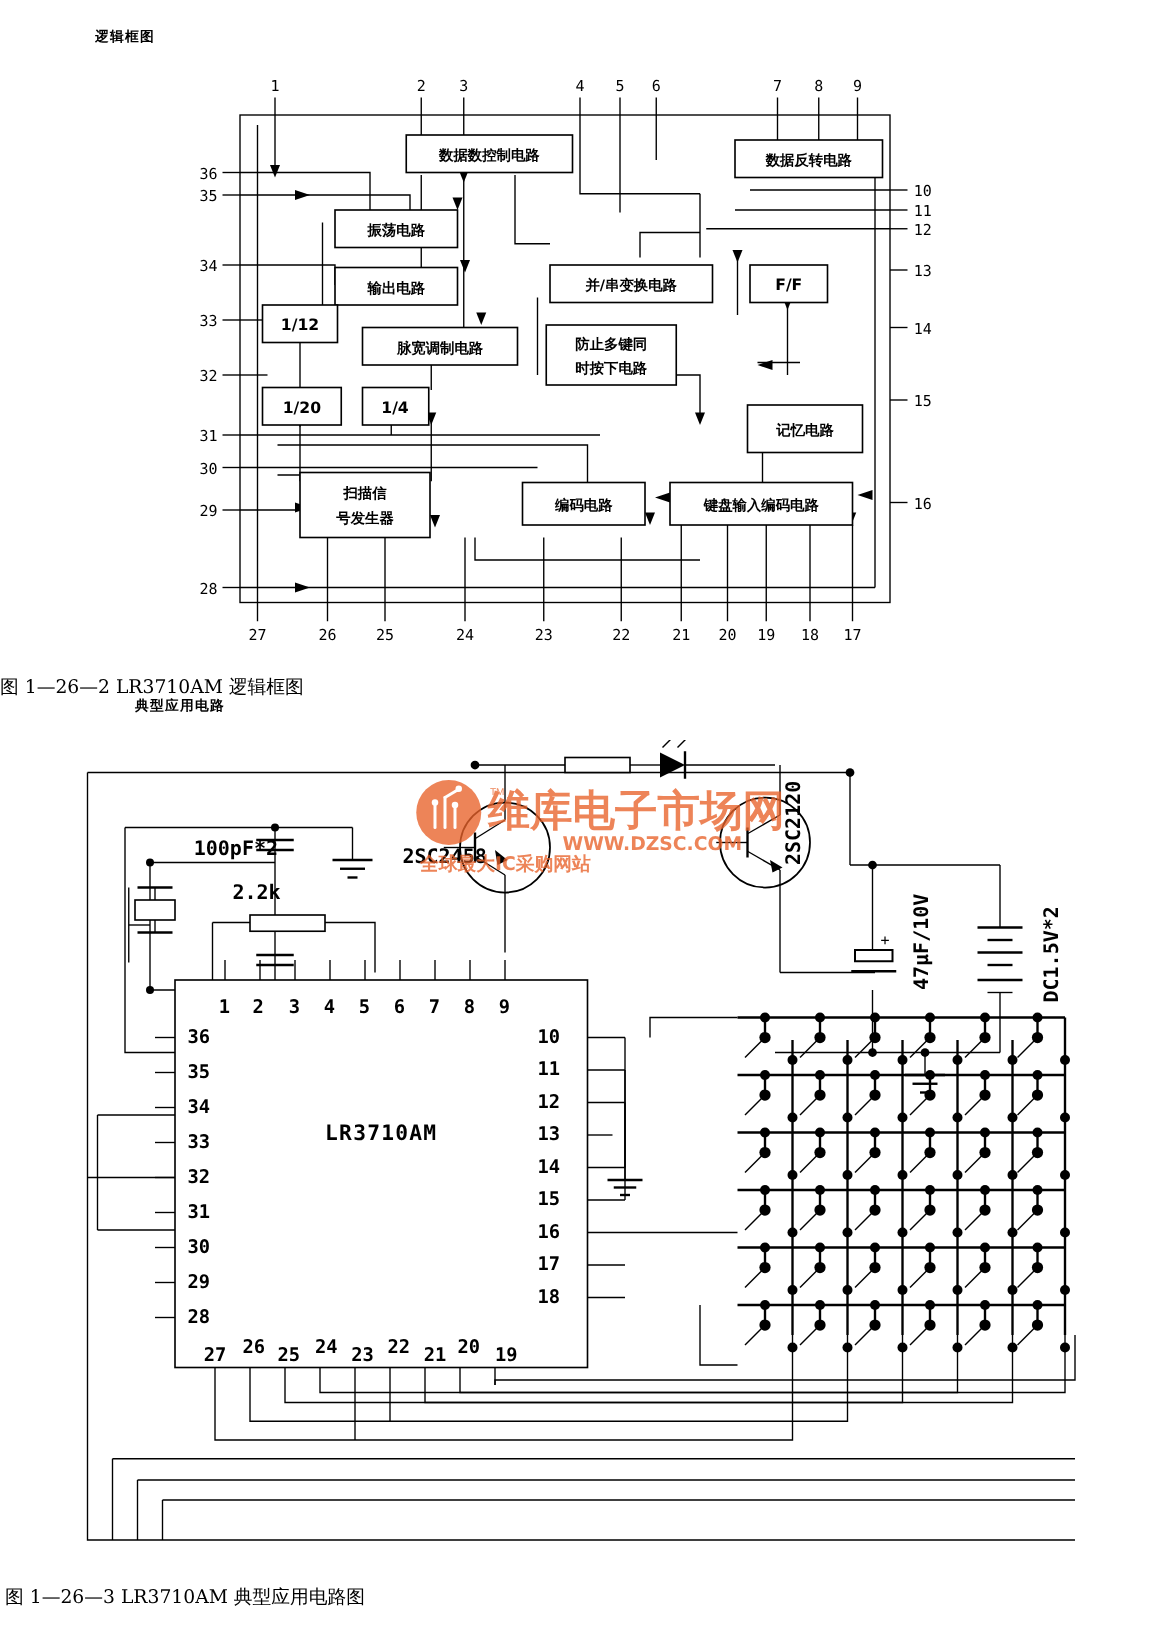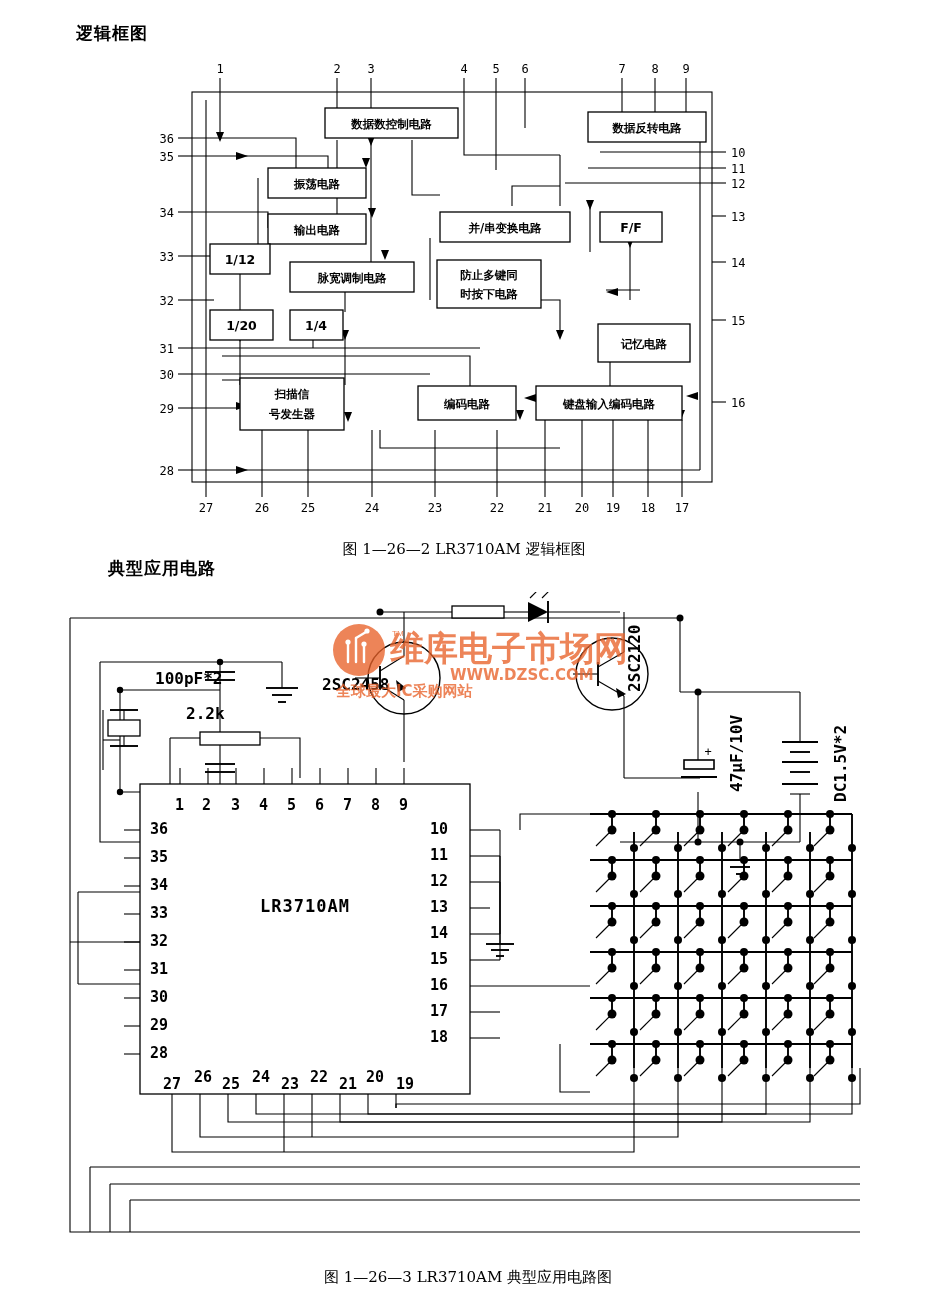--- a/index.html
+++ b/index.html
@@ -2,27 +2,27 @@
 <html><head>
 <meta charset="utf-8">
 <style>
   html,body{margin:0;padding:0;background:#ffffff;}
   body{
     width:928px;height:1314px;position:relative;overflow:hidden;
     font-family:"Liberation Sans","DejaVu Sans",sans-serif;
     color:#000;
   }
   .sect-title{
-    position:absolute;font-weight:bold;font-size:17px;letter-spacing:1px;
+    position:absolute;font-weight:bold;font-size:11px;letter-spacing:1px;
     font-family:Liberation Serif, serif;
   }
   #title-logic{left:76px;top:22px;}
   #title-app{left:76px;top:557px;margin-left:32px;}
   .caption{
-    position:absolute;width:100%;text-align:center;font-size:15px;
+    position:absolute;width:100%;font-size:15px;
     font-family:"DejaVu Serif","Liberation Serif",serif;
   }
   #cap-logic{top:540px;left:0;}
   #cap-app{top:1268px;left:4px;}
   svg{position:absolute;left:0;top:0;}
   .wire{stroke:#000;fill:none;stroke-width:1.1;}
   .wire2{stroke:#000;fill:none;stroke-width:1.9;}
   .blk{fill:#fff;stroke:#000;stroke-width:1.3;}
   .blktxt{
     font-family:"DejaVu Sans","Liberation Sans",sans-serif;

